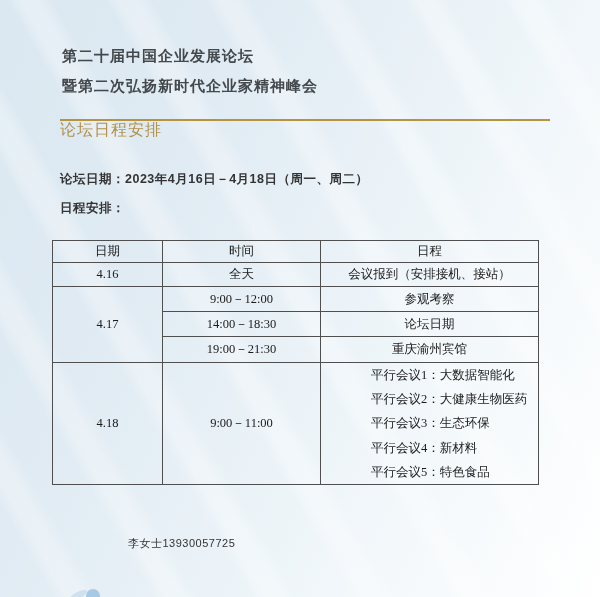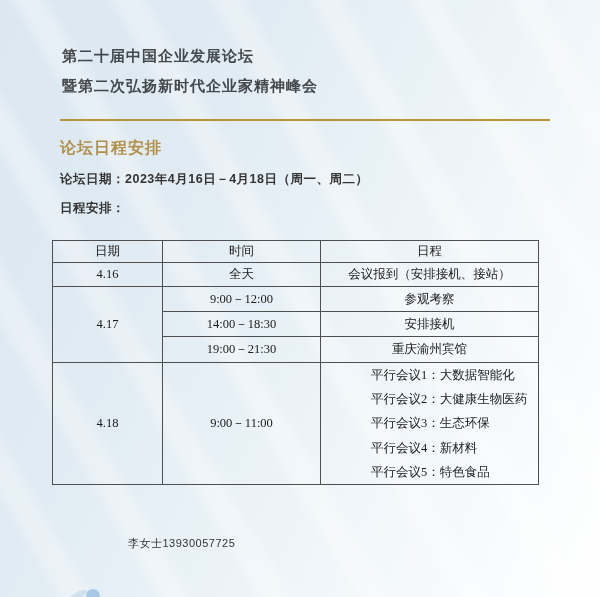--- a/index.html
+++ b/index.html
@@ -25,22 +25,22 @@
   }
   .title-line2 {
     position: absolute; left: 62px; top: 77px;
     font-size: 15px; font-weight: bold; color: #43484c; letter-spacing: 1px;
   }
   .gold-divider {
     position: absolute; left: 60px; top: 119px;
     width: 490px; height: 2px; background: #b6933e;
   }
   .section-heading {
-    position: absolute; left: 60px; top: 138px;
-    font-size: 16px; font-weight: bold; color: #b2904a; letter-spacing: 1px; text-align: right;
+    position: absolute; left: 60px; top: 120px;
+    font-size: 16px; font-weight: normal; color: #b2904a; letter-spacing: 1px; text-align: right;
   }
   .info-line {
     position: absolute; left: 60px;
     font-size: 12.5px; font-weight: bold; color: #333333; letter-spacing: 0.5px;
   }
   .info-date { top: 171px; }
   .info-location { top: 196px; }
   .info-schedule { top: 200px; }
 
   .schedule-table {
@@ -120,21 +120,21 @@
       <td>全天</td>
       <td>会议报到（安排接机、接站）</td>
     </tr>
     <tr class="row-417a">
       <td rowspan="3">4.17</td>
       <td>9:00－12:00</td>
       <td>参观考察</td>
     </tr>
     <tr class="row-417b">
       <td>14:00－18:30</td>
-      <td>安排接机</td>
+      <td>论坛日期</td>
     </tr>
     <tr class="row-417c">
       <td>19:00－21:30</td>
       <td>重庆渝州宾馆</td>
     </tr>
     <tr class="row-418">
       <td>4.18</td>
       <td>9:00－11:00</td>
       <td>
         <div class="agenda-lines">

